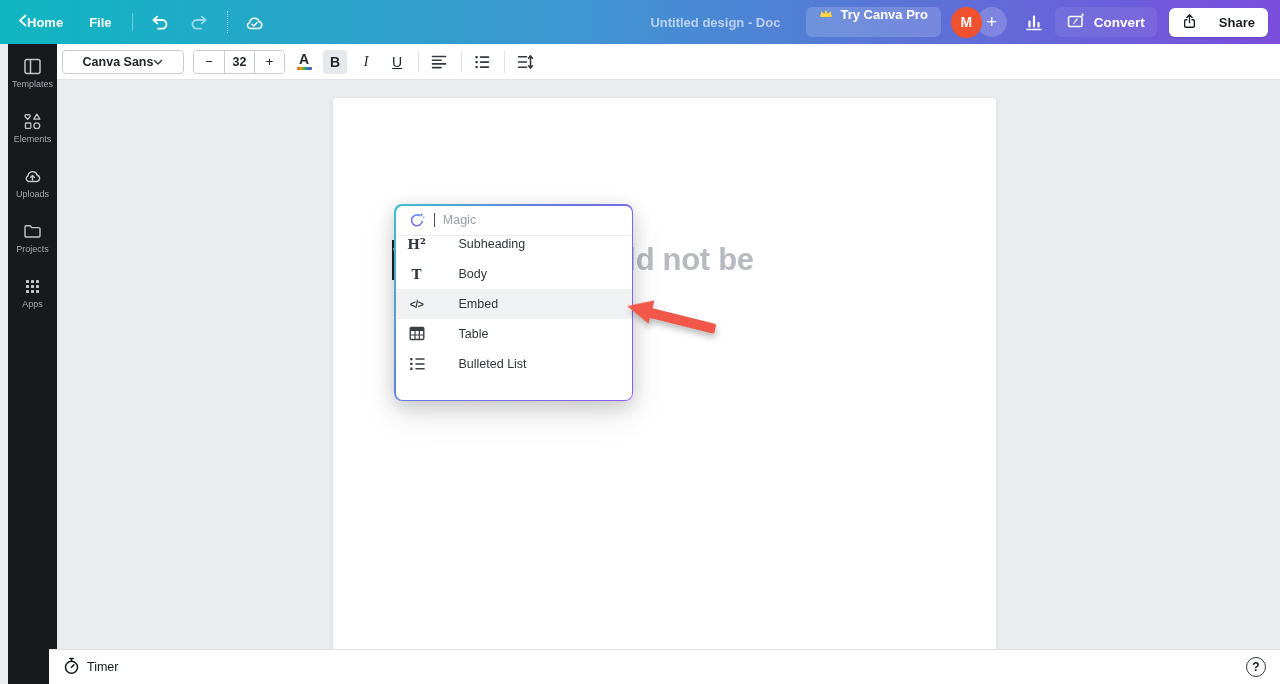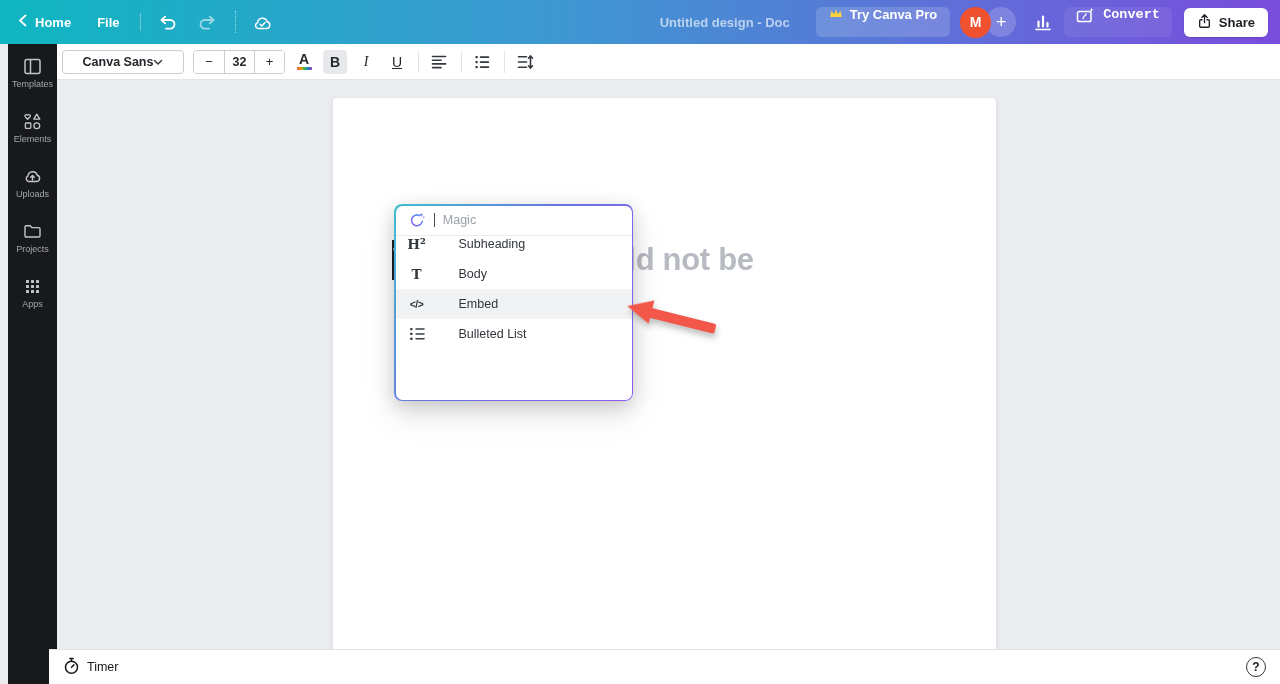--- a/index.html
+++ b/index.html
@@ -7,38 +7,38 @@
   body { font-family:"Liberation Sans", sans-serif; background:#ebecef; overflow:hidden; }
   .app { position:relative; width:1280px; height:684px; }
 
   
   .topbar {
     position:absolute; left:0; top:0; width:1280px; height:44px;
     background:linear-gradient(90deg,#0fb6c1 0%,#3f96d2 45%,#7a4ddd 100%);
     display:flex; align-items:center; padding:0 12px; color:#fff; z-index:30;
   }
   .tb-left { display:flex; align-items:center; gap:14px; }
-  .tb-btn { display:flex; align-items:center; gap:8px; font-size:13px; font-weight:bold; color:#fff; cursor:pointer; padding:4px 6px; }
+  .tb-btn { display:flex; align-items:center; font-size:13px; font-weight:bold; color:#fff; cursor:pointer; padding:4px 6px; }
   .tb-sep { width:1px; height:18px; background:rgba(255,255,255,.35); }
   .tb-sep-dotted { width:0; height:22px; border-left:1px dotted rgba(255,255,255,.55); }
   .tb-icon { display:flex; align-items:center; justify-content:center; width:26px; height:26px; }
   .tb-icon svg { display:block; }
   .dim { opacity:.55; }
   .tb-right { margin-left:auto; display:flex; align-items:center; }
   .doc-title { font-size:13px; font-weight:bold; color:rgba(255,255,255,.62); margin-right:26px; cursor:text; }
   .pro-pill { display:flex; align-items:flex-start; gap:7px; height:30px; padding:0 13px; border-radius:6px;
     background:rgba(255,255,255,.16); font-size:13px; font-weight:bold; cursor:pointer; margin-right:10px; }
   .avatar { width:31px; height:31px; border-radius:50%; background:#f0512e; color:#fff; font-size:14px; font-weight:bold;
     display:flex; align-items:center; justify-content:center; position:relative; z-index:2; cursor:pointer; }
   .plus-circle { width:30px; height:30px; border-radius:50%; background:rgba(255,255,255,.18); color:#fff; font-size:18px;
     display:flex; align-items:center; justify-content:center; margin-left:-5px; cursor:pointer; z-index:1; }
   .insights { margin:0 8px 0 14px; cursor:pointer; }
-  .convert-btn { display:flex; align-items:flex-start; gap:8px; height:30px; padding:0 12px; border-radius:6px;
-    background:rgba(255,255,255,.07); font-size:13.5px; font-weight:bold; cursor:pointer; margin-right:12px;font-family:Liberation Mono, monospace; }
-  .share-btn { display:flex; align-items:center; gap:7px; height:29px; padding:0 13px; border-radius:6px;
+  .convert-btn { display:flex; align-items:center; gap:8px; height:30px; padding:0 12px; border-radius:6px;
+    background:rgba(255,255,255,.07); font-size:13.5px; font-weight:bold; cursor:pointer; margin-right:12px; }
+  .share-btn { display:flex; align-items:center; gap:22px; height:29px; padding:0 13px; border-radius:6px;
     background:#fff; color:#1c2026; font-size:13px; font-weight:bold; cursor:pointer; box-shadow:0 1px 2px rgba(0,0,0,.15); }
 
   
   .sidebar { position:absolute; left:8px; top:44px; width:49px; height:640px; background:#18191b; z-index:20;
     display:flex; flex-direction:column; align-items:center; padding-top:13px; }
   .sb-item { width:49px; display:flex; flex-direction:column; align-items:center; gap:3px; cursor:pointer; margin-bottom:23px; color:#c3c5cb; }
   .sb-item svg { display:block; }
   .sb-label { font-size:9px; color:#a4a7ae; }
 
   
@@ -329,20 +329,30 @@
               <span class="mi glyph-serif">T</span>
               <span class="menu-label">Body</span>
             </div>
             <div class="menu-row hl">
               <span class="mi glyph-code">&lt;/&gt;</span>
               <span class="menu-label">Embed</span>
             </div>
             <div class="menu-row">
               <span class="mi">
                 <svg width="16" height="15" viewBox="0 0 16 15">
+                    <rect x="1.2" y="1.5" width="13.6" height="12" rx="1.2" fill="none" stroke="#3a3f45" stroke-width="1.4"></rect>
+                    <rect x="1.2" y="1.5" width="13.6" height="3.6" rx="1.2" fill="#3a3f45"></rect>
+                    <path d="M1.2 9 h13.6 M6 5 v8.5 M10.3 5 v8.5" stroke="#3a3f45" stroke-width="1.2"></path>
+                  </svg>
+              </span>
+              <span class="menu-label">Table</span>
+            </div>
+            <div class="menu-row">
+              <span class="mi">
+                <svg width="16" height="15" viewBox="0 0 16 15">
                     <g fill="#3a3f45">
                       <rect x="1.2" y="2" width="2.3" height="2.3" rx="0.5"></rect>
                       <rect x="1.2" y="6.8" width="2.3" height="2.3" rx="0.5"></rect>
                       <rect x="1.2" y="11.6" width="2.3" height="2.3" rx="0.5"></rect>
                     </g>
                     <g stroke="#3a3f45" stroke-width="1.5" stroke-linecap="round">
                       <path d="M7 3.1 h8"></path>
                       <path d="M7 7.9 h8"></path>
                       <path d="M7 12.7 h8"></path>
                     </g>

